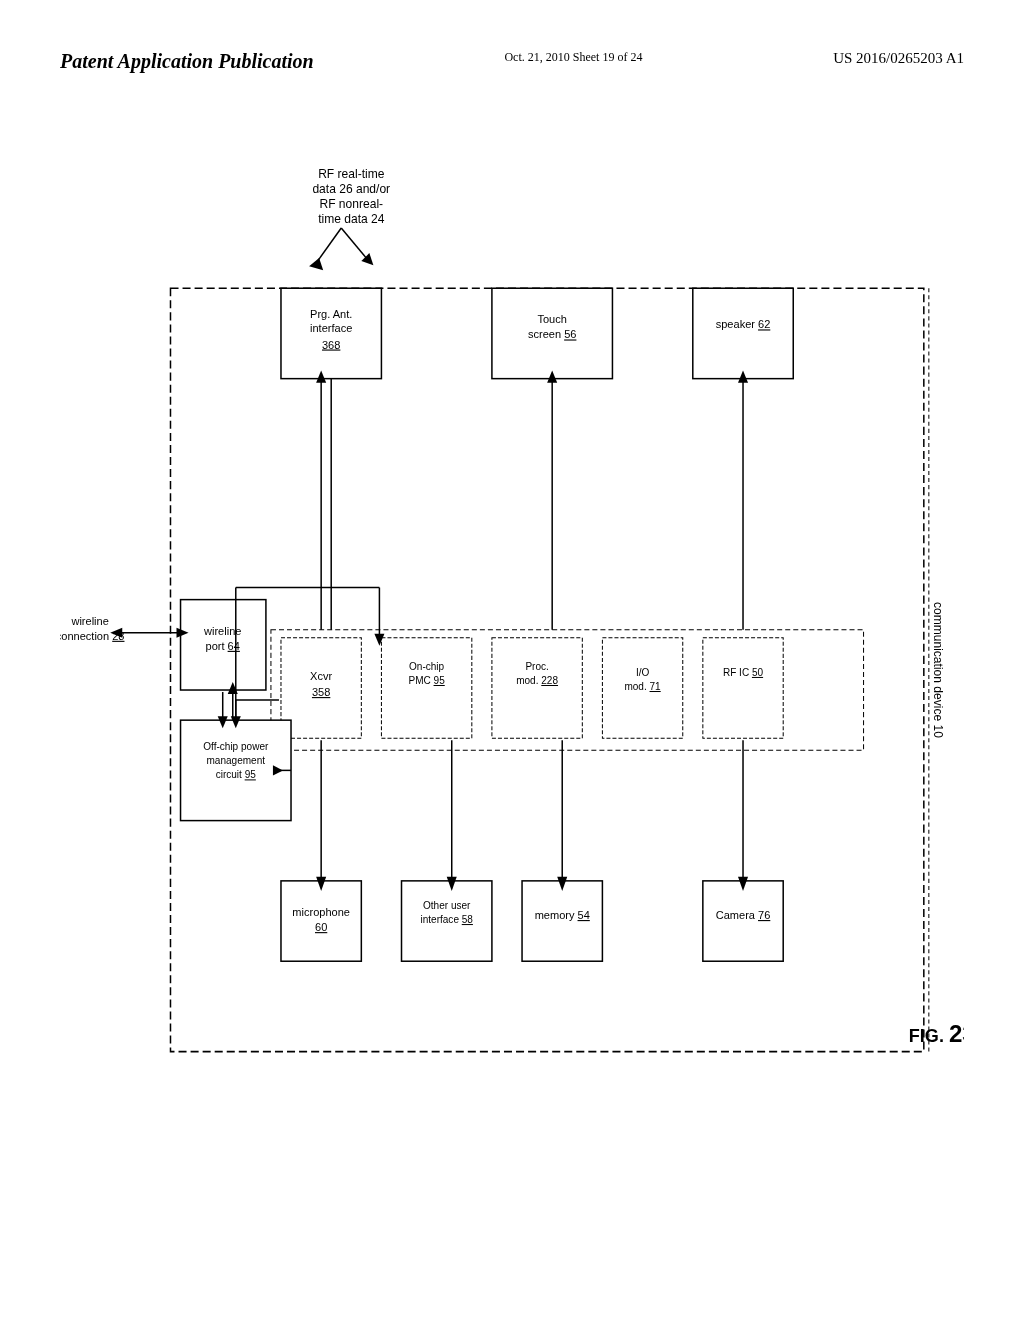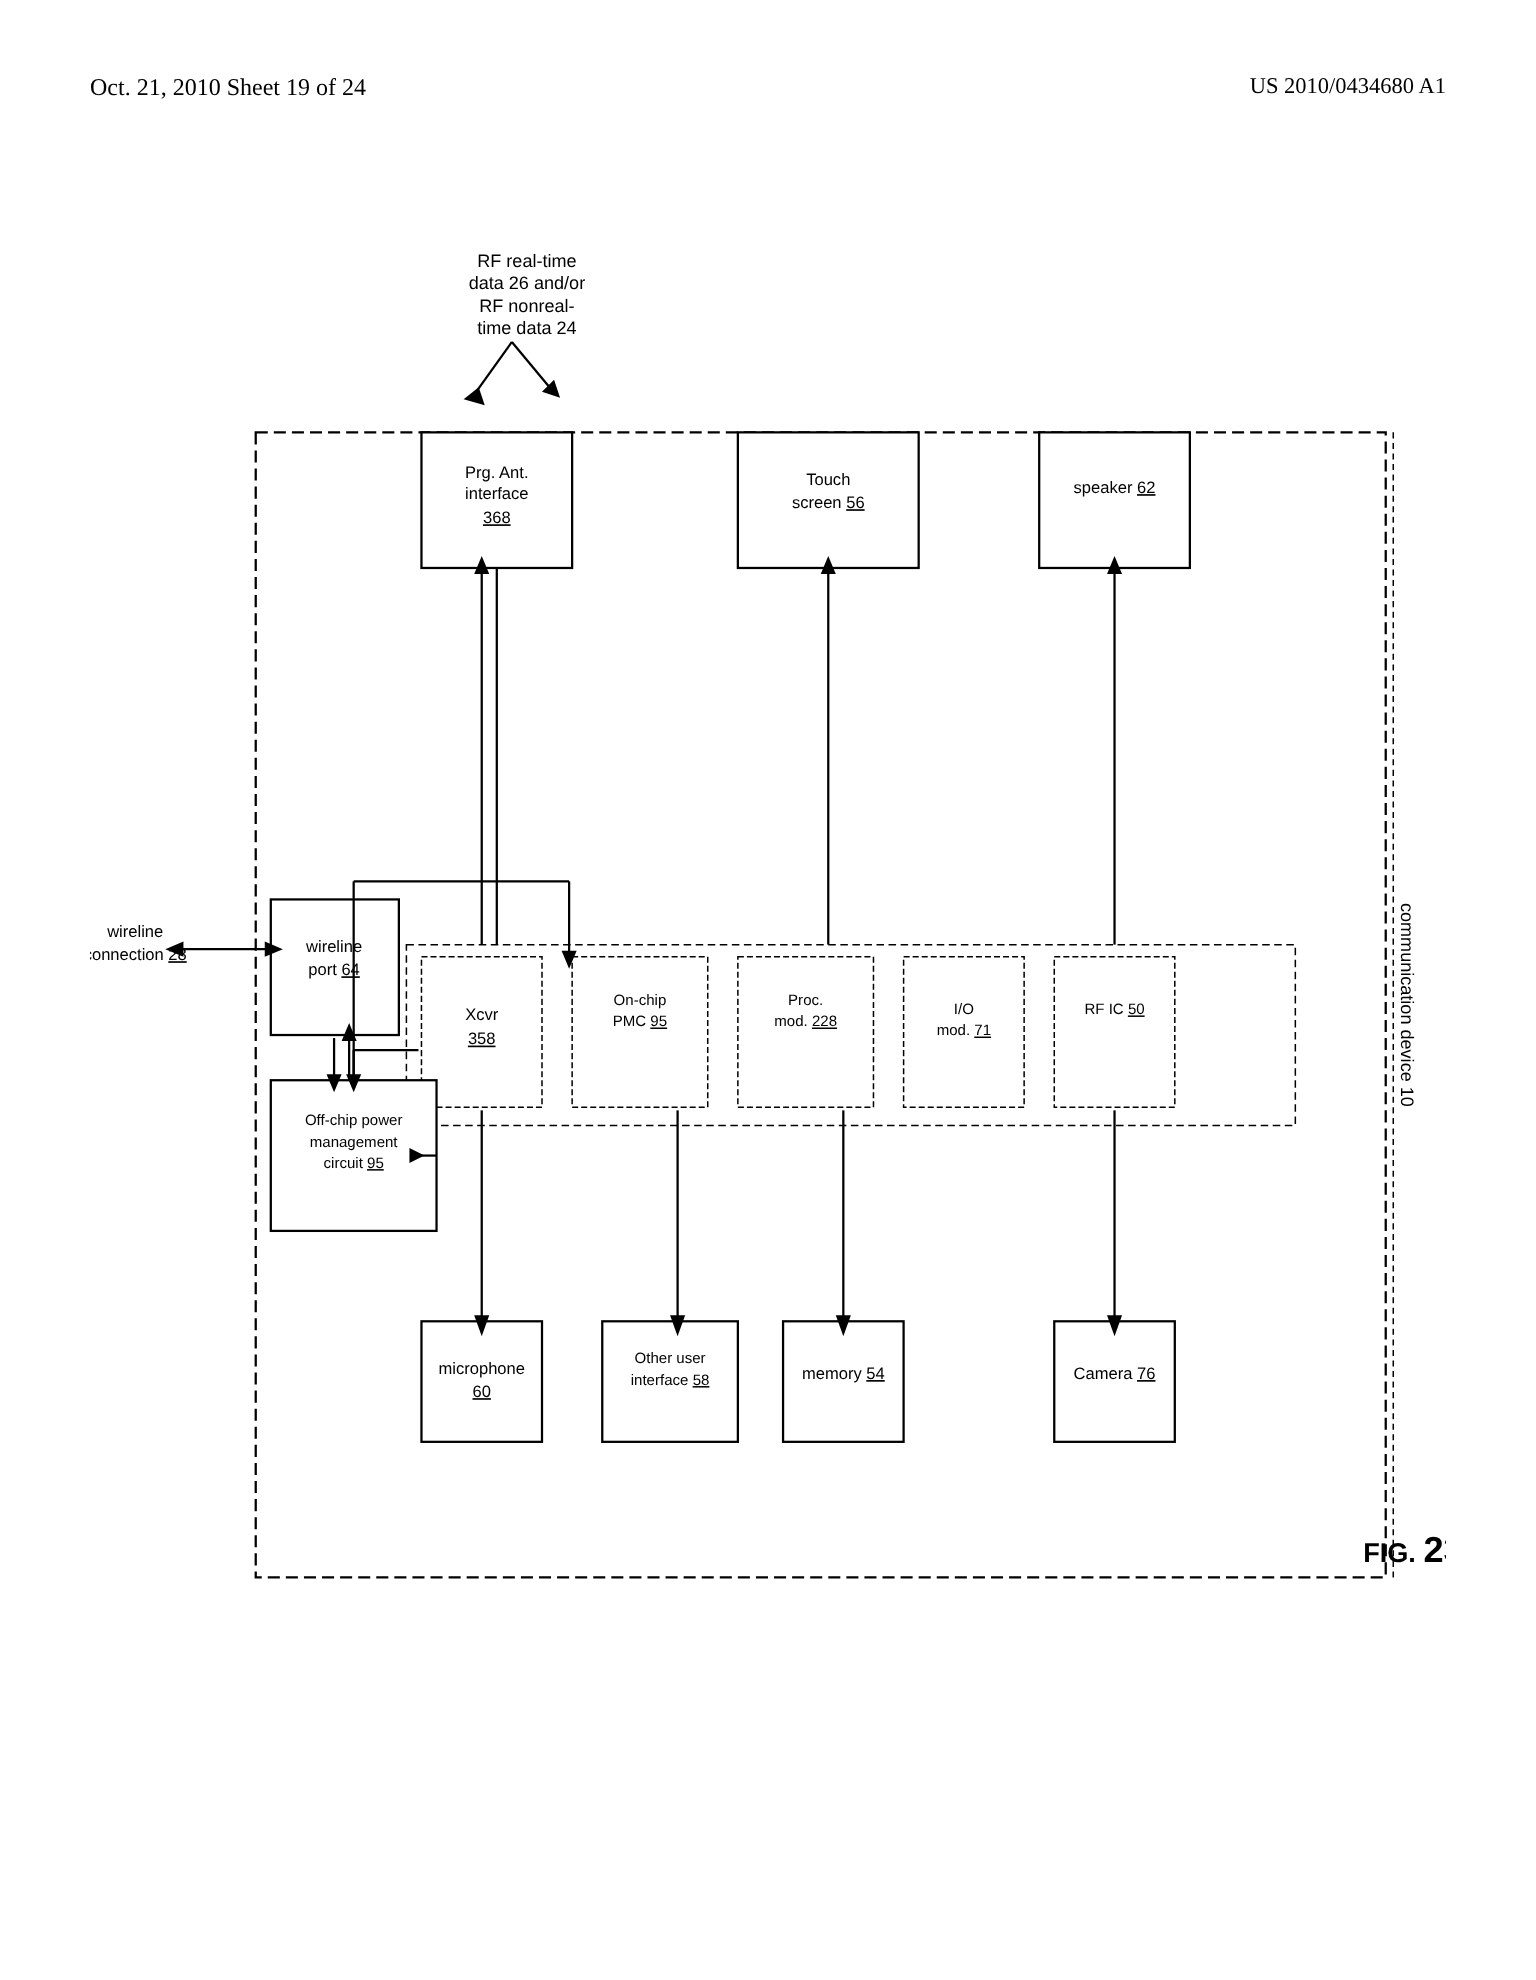--- a/index.html
+++ b/index.html
@@ -22,21 +22,21 @@
       justify-content: space-between;
       align-items: flex-start;
       padding: 0 60px;
     }
     .header-left {
       font-size: 20px;
       font-weight: bold;
       font-style: italic;
     }
     .header-center {
-      font-size: 16px;
+      font-size: 12px;
       text-align: right;
     }
     .header-right {
       font-size: 15px;
       text-align: right;
     }
 
     
     .diagram {
       position: absolute;
@@ -50,22 +50,23 @@
     
     .diagram svg {
       width: 100%;
       height: 100%;
     }
   </style>
 </head>
 <body>
 
 <div class="header">
+  <div class="header-left">Patent Application Publication</div>
   <div class="header-center">Oct. 21, 2010  Sheet 19 of 24</div>
-  <div class="header-right">US 2010/0434680 A1</div>
+  <div class="header-right">US 2016/0265203 A1</div>
 </div>
 
 <div class="diagram">
   <svg viewBox="0 0 900 1050" xmlns="http://www.w3.org/2000/svg" font-family="Arial, sans-serif">
 
     <text x="290" y="20" font-size="12" text-anchor="middle">RF real-time</text>
     <text x="290" y="35" font-size="12" text-anchor="middle">data 26 and/or</text>
     <text x="290" y="50" font-size="12" text-anchor="middle">RF nonreal-</text>
     <text x="290" y="65" font-size="12" text-anchor="middle">time data  24</text>
 

